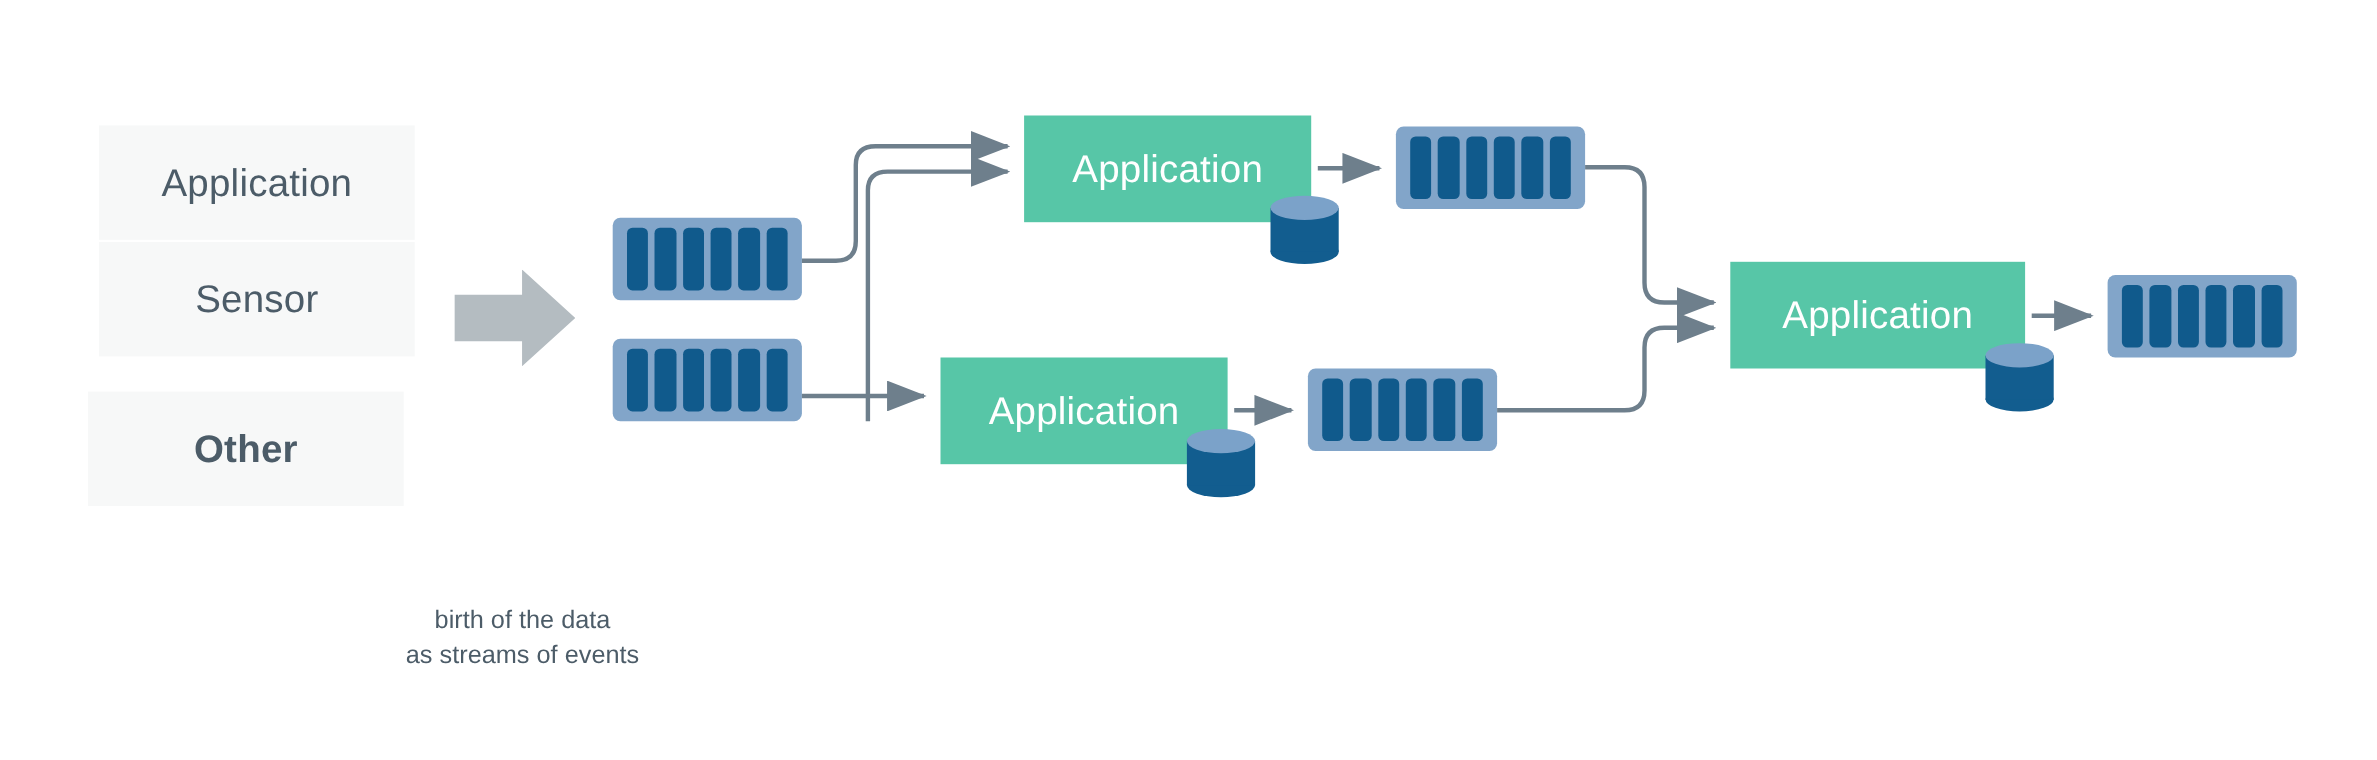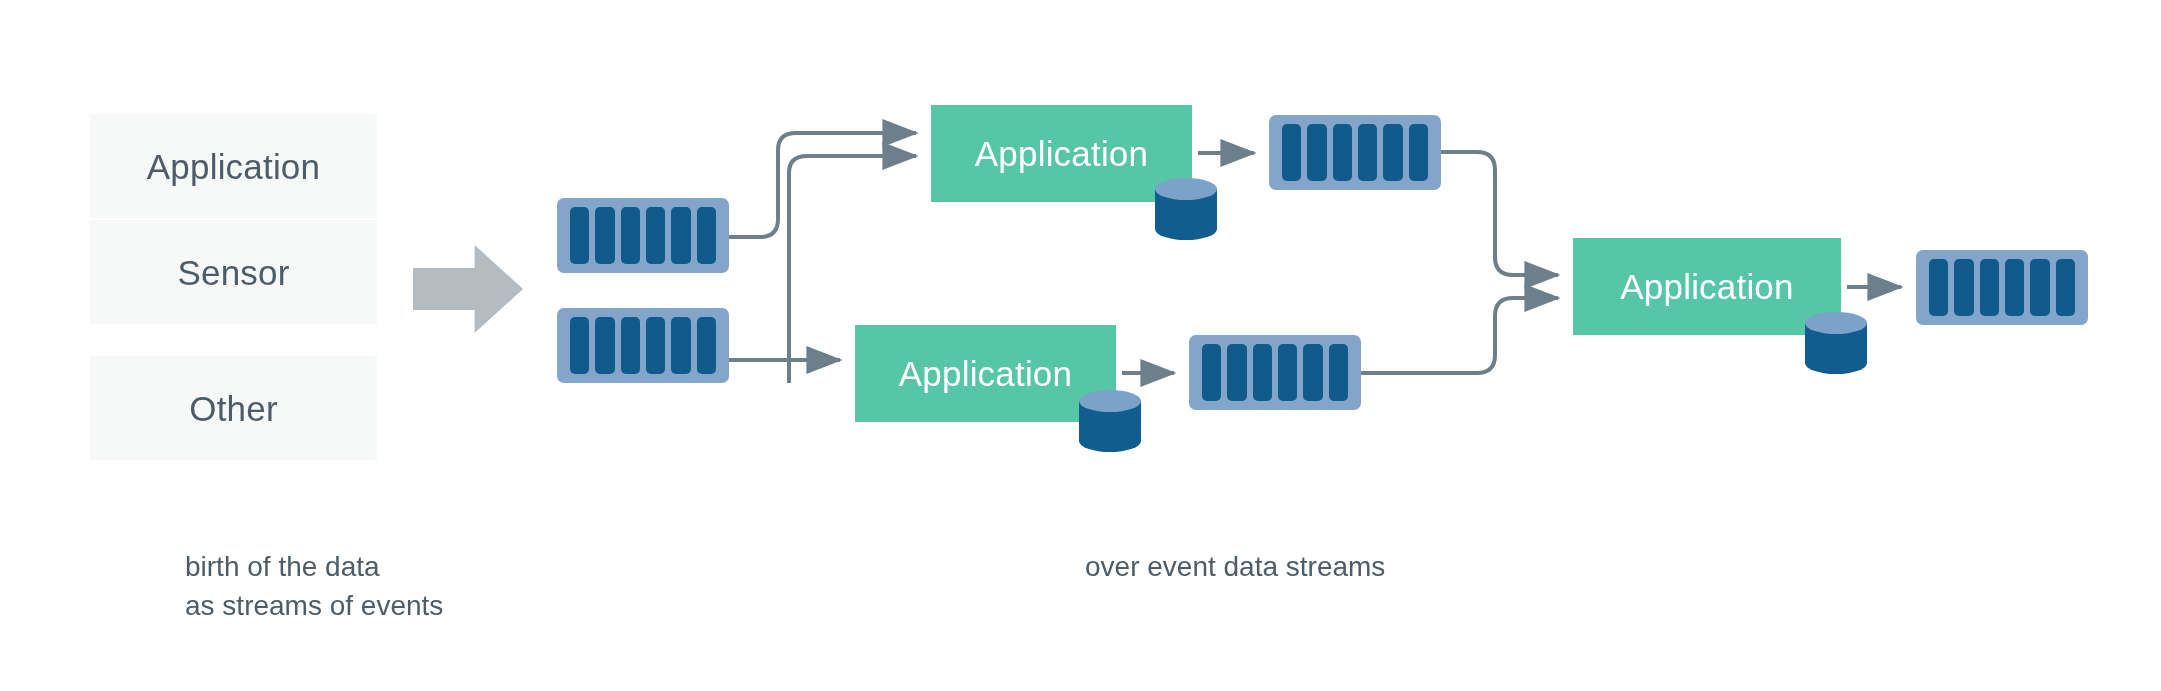--- a/index.html
+++ b/index.html
@@ -121,39 +121,40 @@
   #connectors path, #connectors line {
     fill: none;
     stroke: #6e7f8c;
     stroke-width: 4;
     stroke-linecap: butt;
   }
 
   
   .caption {
     position: absolute;
-    font-size: 28px;
+    text-align: center;
+    font-size: 23px;
     line-height: 1.38;
     color: #4c5c68;
   }
 </style>
 </head>
 <body>
 
 <div id="canvas">
 
   <div class="source-box" style="left:90px; top:114px; width:287px; height:104px;">
     <span class="source-label">Application</span>
   </div>
 
   <div class="source-box" style="left:90px; top:220px; width:287px; height:104px;">
     <span class="source-label">Sensor</span>
   </div>
 
-  <div class="source-box" style="left:90px; top:356px; width:287px; height:104px;">
+  <div class="source-box" style="left:80px; top:356px; width:287px; height:104px;font-weight:bold;">
     <span class="source-label">Other</span>
   </div>
 
   <div class="big-arrow" style="left:413px; top:245px; width:110px; height:88px;"></div>
 
   <div class="stream" style="left:557px; top:198px; width:172px; height:75px;">
     <span class="bar"></span>
     <span class="bar"></span>
     <span class="bar"></span>
     <span class="bar"></span>
@@ -247,16 +248,15 @@
 
     <path d="M 1847 287 L 1901 287" marker-end="url(#arrowhead)"></path>
   </svg>
 
   <div class="caption" style="left:185px; top:548px; width:580px;">
     <div>birth of the data</div>
     <div>as streams of events</div>
   </div>
 
   <div class="caption" style="left:1085px; top:548px; width:580px;">
-    <div>over event data streams</div>
   </div>
 
 </div>
 
 </body></html>

